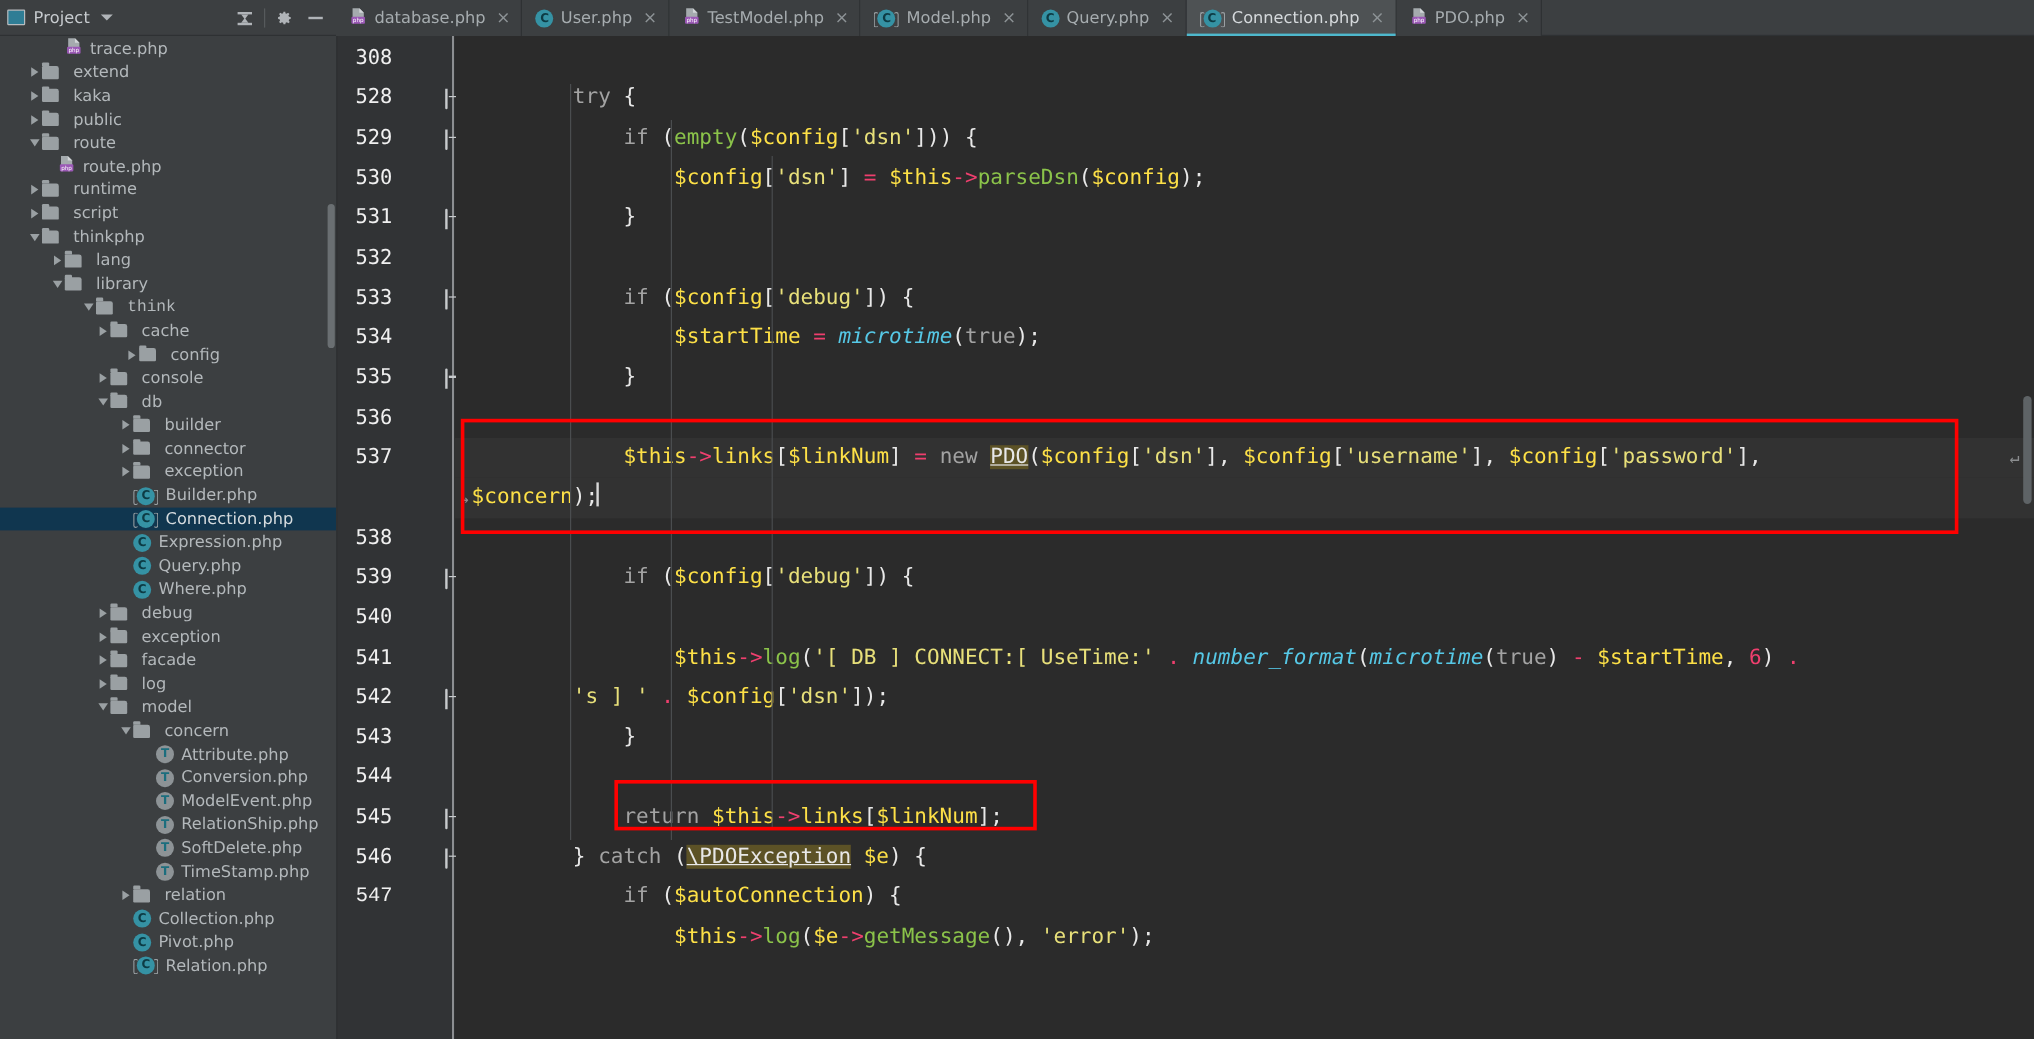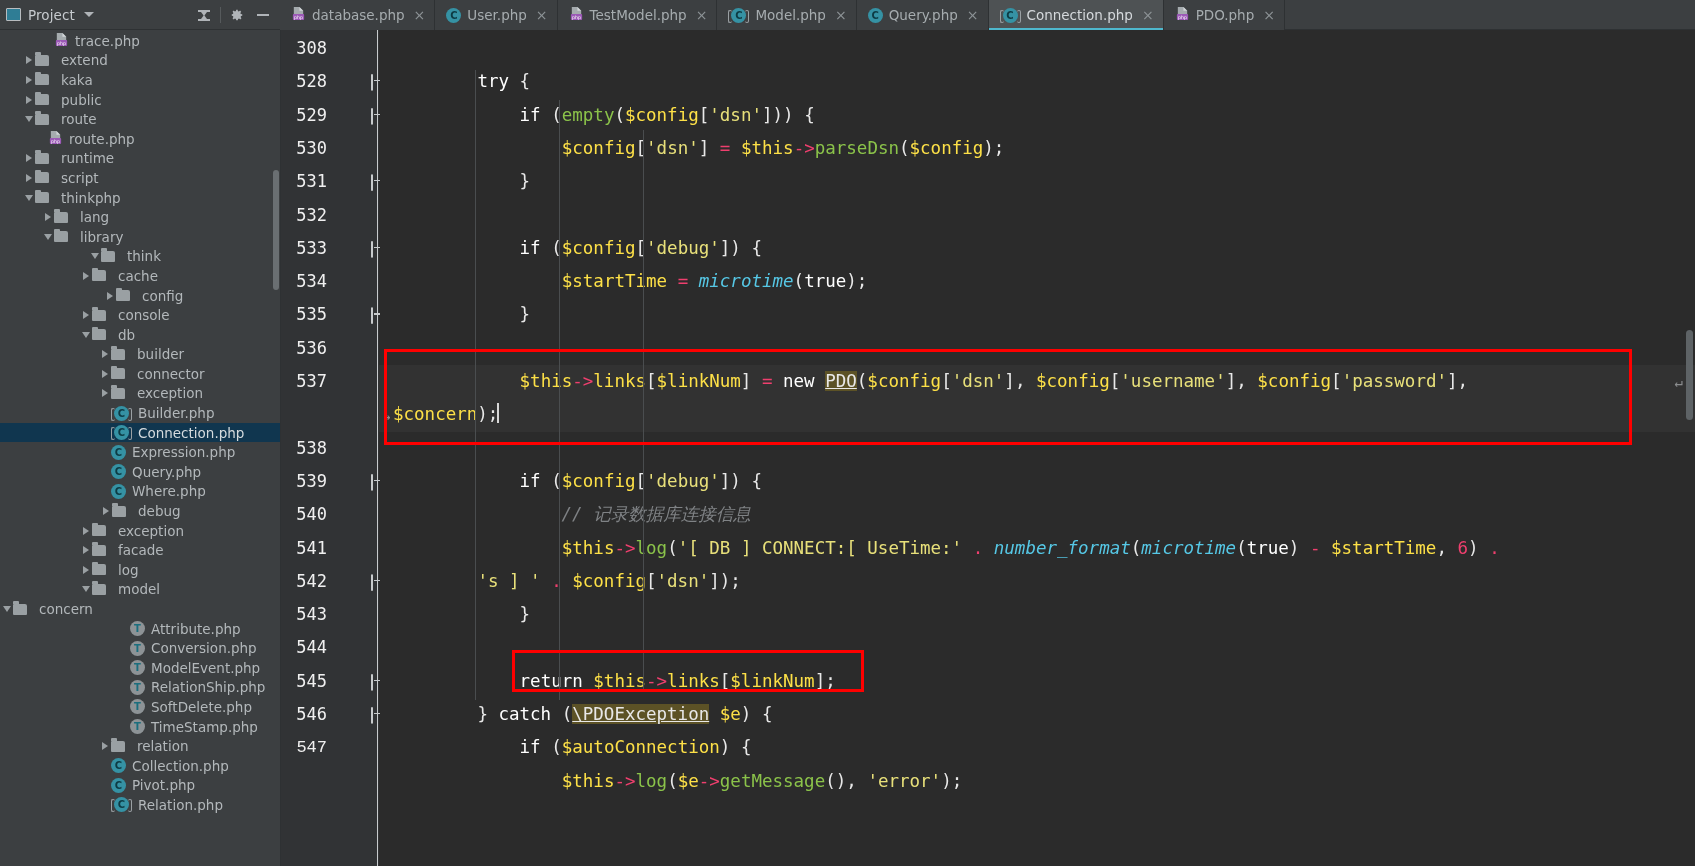--- a/index.html
+++ b/index.html
@@ -134,21 +134,21 @@
     font-size:17.5px;
   }
   .cline{
     position:absolute;left:0;right:0;height:33.3px;line-height:33.3px;
     white-space:pre;color:#e8e8e8;
   }
   .cline.hl{background:#323232;}
   .indent-guide{position:absolute;width:1px;background:#4a4d4f;}
 
   
-  .kw{color:#ffffff;margin-top:28px;}
+  .kw{color:#a3a3a3;margin-top:28px;}
   .fn{color:#8bc34a;}
   .fni{color:#56c8e6;font-style:italic;}
   .str{color:#e8e07a;}
   .num{color:#ef3f6e;}
   .var{color:#fde047;}
   .arrow-op{color:#ef3f6e;}
   .cmt{color:#7f8285;font-style:italic;}
   .punct{color:#e8e8e8;}
   .op{color:#ef3f6e;}
   .dot{color:#ef3f6e;}
@@ -371,21 +371,21 @@
           </div>
           <div class="trow" style="padding-left: 41px;">
             <span class="tw">
               <span class="arrow-d"></span>
             </span>
             <span class="ticon">
               <span class="folder"></span>
             </span>
             <span>library</span>
           </div>
-          <div class="trow" style="padding-left: 88px;">
+          <div class="trow" style="padding-left: 67px; font-family: Liberation Mono, monospace;">
             <span class="tw">
               <span class="arrow-d"></span>
             </span>
             <span class="ticon">
               <span class="folder"></span>
             </span>
             <span>think</span>
           </div>
           <div class="trow" style="padding-left: 79px;">
             <span class="tw">
@@ -478,21 +478,21 @@
             </span>
             <span>Query.php</span>
           </div>
           <div class="trow" style="padding-left: 98px;">
             <span class="tw"></span>
             <span class="ticon">
               <span class="ic-class">C</span>
             </span>
             <span>Where.php</span>
           </div>
-          <div class="trow" style="padding-left: 79px; margin-left: 20px;">
+          <div class="trow" style="padding-left: 79px;">
             <span class="tw">
               <span class="arrow-r"></span>
             </span>
             <span class="ticon">
               <span class="folder"></span>
             </span>
             <span>debug</span>
           </div>
           <div class="trow" style="padding-left: 79px;">
             <span class="tw">
@@ -523,21 +523,21 @@
           </div>
           <div class="trow" style="padding-left: 79px;">
             <span class="tw">
               <span class="arrow-d"></span>
             </span>
             <span class="ticon">
               <span class="folder"></span>
             </span>
             <span>model</span>
           </div>
-          <div class="trow" style="">
+          <div class="trow" style="padding-left: 98px;">
             <span class="tw">
               <span class="arrow-d"></span>
             </span>
             <span class="ticon">
               <span class="folder"></span>
             </span>
             <span>concern</span>
           </div>
           <div class="trow" style="padding-left: 117px;">
             <span class="tw"></span>
@@ -657,21 +657,20 @@
           <div class="cline" style="top: 135.2px; padding-left: 14px;"><span class="punct"> </span><span class="punct"> </span><span class="punct"> </span><span class="punct"> </span><span class="punct"> </span><span class="punct"> </span><span class="punct"> </span><span class="punct"> </span><span class="punct"> </span><span class="punct"> </span><span class="punct"> </span><span class="punct"> </span><span class="punct">}</span></div>
           <div class="cline" style="top: 168.5px; padding-left: 14px;"></div>
           <div class="cline" style="top: 201.8px; padding-left: 14px;"><span class="punct"> </span><span class="punct"> </span><span class="punct"> </span><span class="punct"> </span><span class="punct"> </span><span class="punct"> </span><span class="punct"> </span><span class="punct"> </span><span class="punct"> </span><span class="punct"> </span><span class="punct"> </span><span class="punct"> </span><span class="kw">if</span><span class="punct"> </span><span class="punct">(</span><span class="var">$config</span><span class="punct">[</span><span class="str">'debug'</span><span class="punct">]</span><span class="punct">)</span><span class="punct"> </span><span class="punct">{</span></div>
           <div class="cline" style="top: 235.1px; padding-left: 14px;"><span class="punct"> </span><span class="punct"> </span><span class="punct"> </span><span class="punct"> </span><span class="punct"> </span><span class="punct"> </span><span class="punct"> </span><span class="punct"> </span><span class="punct"> </span><span class="punct"> </span><span class="punct"> </span><span class="punct"> </span><span class="punct"> </span><span class="punct"> </span><span class="punct"> </span><span class="punct"> </span><span class="var">$startTime</span><span class="punct"> </span><span class="op">=</span><span class="punct"> </span><span class="fni">microtime</span><span class="punct">(</span><span class="kw">true</span><span class="punct">)</span><span class="punct">;</span></div>
           <div class="cline" style="top: 268.4px; padding-left: 14px;"><span class="punct"> </span><span class="punct"> </span><span class="punct"> </span><span class="punct"> </span><span class="punct"> </span><span class="punct"> </span><span class="punct"> </span><span class="punct"> </span><span class="punct"> </span><span class="punct"> </span><span class="punct"> </span><span class="punct"> </span><span class="punct">}</span></div>
           <div class="cline" style="top: 301.7px; padding-left: 14px;"></div>
           <div class="cline hl" style="top: 335px; padding-left: 14px;"><span class="punct"> </span><span class="punct"> </span><span class="punct"> </span><span class="punct"> </span><span class="punct"> </span><span class="punct"> </span><span class="punct"> </span><span class="punct"> </span><span class="punct"> </span><span class="punct"> </span><span class="punct"> </span><span class="punct"> </span><span class="var">$this</span><span class="arrow-op">-&gt;</span><span class="var">links</span><span class="punct">[</span><span class="var">$linkNum</span><span class="punct">]</span><span class="punct"> </span><span class="op">=</span><span class="punct"> </span><span class="kw">new</span><span class="punct"> </span><span class="ident-hl">PDO</span><span class="punct">(</span><span class="var">$config</span><span class="punct">[</span><span class="str">'dsn'</span><span class="punct">]</span><span class="punct">,</span><span class="punct"> </span><span class="var">$config</span><span class="punct">[</span><span class="str">'username'</span><span class="punct">]</span><span class="punct">,</span><span class="punct"> </span><span class="var">$config</span><span class="punct">[</span><span class="str">'password'</span><span class="punct">]</span><span class="punct">,</span><span class="punct"> </span></div>
           <div class="cline hl" style="top: 368.3px; padding-left: 14px;"><span class="var">$concern</span><span class="punct">)</span><span class="punct">;</span><span class="caret"></span></div>
           <div class="cline" style="top: 401.6px; padding-left: 14px;"></div>
           <div class="cline" style="top: 434.9px; padding-left: 14px;"><span class="punct"> </span><span class="punct"> </span><span class="punct"> </span><span class="punct"> </span><span class="punct"> </span><span class="punct"> </span><span class="punct"> </span><span class="punct"> </span><span class="punct"> </span><span class="punct"> </span><span class="punct"> </span><span class="punct"> </span><span class="kw">if</span><span class="punct"> </span><span class="punct">(</span><span class="var">$config</span><span class="punct">[</span><span class="str">'debug'</span><span class="punct">]</span><span class="punct">)</span><span class="punct"> </span><span class="punct">{</span></div>
-          <div class="cline" style="top: 468.2px; padding-left: 14px;">                <span class="cmt">// 记录数据库连接信息</span></div>
           <div class="cline" style="top: 501.5px; padding-left: 14px;"><span class="punct"> </span><span class="punct"> </span><span class="punct"> </span><span class="punct"> </span><span class="punct"> </span><span class="punct"> </span><span class="punct"> </span><span class="punct"> </span><span class="punct"> </span><span class="punct"> </span><span class="punct"> </span><span class="punct"> </span><span class="punct"> </span><span class="punct"> </span><span class="punct"> </span><span class="punct"> </span><span class="var">$this</span><span class="arrow-op">-&gt;</span><span class="fn">log</span><span class="punct">(</span><span class="str">'[ DB ] CONNECT:[ UseTime:'</span><span class="punct"> </span><span class="dot">.</span><span class="punct"> </span><span class="fni">number_format</span><span class="punct">(</span><span class="fni">microtime</span><span class="punct">(</span><span class="kw">true</span><span class="punct">)</span><span class="punct"> </span><span class="op">-</span><span class="punct"> </span><span class="var">$startTime</span><span class="punct">,</span><span class="punct"> </span><span class="num">6</span><span class="punct">)</span><span class="punct"> </span><span class="dot">.</span><span class="punct"> </span></div>
           <div class="cline" style="top: 534.8px; padding-left: 14px;"><span class="punct"> </span><span class="punct"> </span><span class="punct"> </span><span class="punct"> </span><span class="punct"> </span><span class="punct"> </span><span class="punct"> </span><span class="punct"> </span><span class="str">'s ] '</span><span class="punct"> </span><span class="dot">.</span><span class="punct"> </span><span class="var">$config</span><span class="punct">[</span><span class="str">'dsn'</span><span class="punct">]</span><span class="punct">)</span><span class="punct">;</span></div>
           <div class="cline" style="top: 568.1px; padding-left: 14px;"><span class="punct"> </span><span class="punct"> </span><span class="punct"> </span><span class="punct"> </span><span class="punct"> </span><span class="punct"> </span><span class="punct"> </span><span class="punct"> </span><span class="punct"> </span><span class="punct"> </span><span class="punct"> </span><span class="punct"> </span><span class="punct">}</span></div>
           <div class="cline" style="top: 601.4px; padding-left: 14px;"></div>
           <div class="cline" style="top: 634.7px; padding-left: 14px;"><span class="punct"> </span><span class="punct"> </span><span class="punct"> </span><span class="punct"> </span><span class="punct"> </span><span class="punct"> </span><span class="punct"> </span><span class="punct"> </span><span class="punct"> </span><span class="punct"> </span><span class="punct"> </span><span class="punct"> </span><span class="kw">return</span><span class="punct"> </span><span class="var">$this</span><span class="arrow-op">-&gt;</span><span class="var">links</span><span class="punct">[</span><span class="var">$linkNum</span><span class="punct">]</span><span class="punct">;</span></div>
           <div class="cline" style="top: 668px; padding-left: 14px;"><span class="punct"> </span><span class="punct"> </span><span class="punct"> </span><span class="punct"> </span><span class="punct"> </span><span class="punct"> </span><span class="punct"> </span><span class="punct"> </span><span class="punct">}</span><span class="punct"> </span><span class="kw">catch</span><span class="punct"> </span><span class="punct">(</span><span class="ident-hl">\PDOException</span><span class="punct"> </span><span class="var">$e</span><span class="punct">)</span><span class="punct"> </span><span class="punct">{</span></div>
           <div class="cline" style="top: 701.3px; padding-left: 14px;"><span class="punct"> </span><span class="punct"> </span><span class="punct"> </span><span class="punct"> </span><span class="punct"> </span><span class="punct"> </span><span class="punct"> </span><span class="punct"> </span><span class="punct"> </span><span class="punct"> </span><span class="punct"> </span><span class="punct"> </span><span class="kw">if</span><span class="punct"> </span><span class="punct">(</span><span class="var">$autoConnection</span><span class="punct">)</span><span class="punct"> </span><span class="punct">{</span></div>
           <div class="cline" style="top: 734.6px; padding-left: 14px;"><span class="punct"> </span><span class="punct"> </span><span class="punct"> </span><span class="punct"> </span><span class="punct"> </span><span class="punct"> </span><span class="punct"> </span><span class="punct"> </span><span class="punct"> </span><span class="punct"> </span><span class="punct"> </span><span class="punct"> </span><span class="punct"> </span><span class="punct"> </span><span class="punct"> </span><span class="punct"> </span><span class="var">$this</span><span class="arrow-op">-&gt;</span><span class="fn">log</span><span class="punct">(</span><span class="var">$e</span><span class="arrow-op">-&gt;</span><span class="fn">getMessage</span><span class="punct">(</span><span class="punct">)</span><span class="punct">,</span><span class="punct"> </span><span class="str">'error'</span><span class="punct">)</span><span class="punct">;</span></div>
           <div class="cline" style="top: 335px; left: auto; right: 12px; text-align: right;"><span class="wrapmark">↵</span></div>
           <div class="cline hl" style="top: 368.3px; padding-left: 4px; background: transparent;"><span class="wrapmark">↳</span></div>

